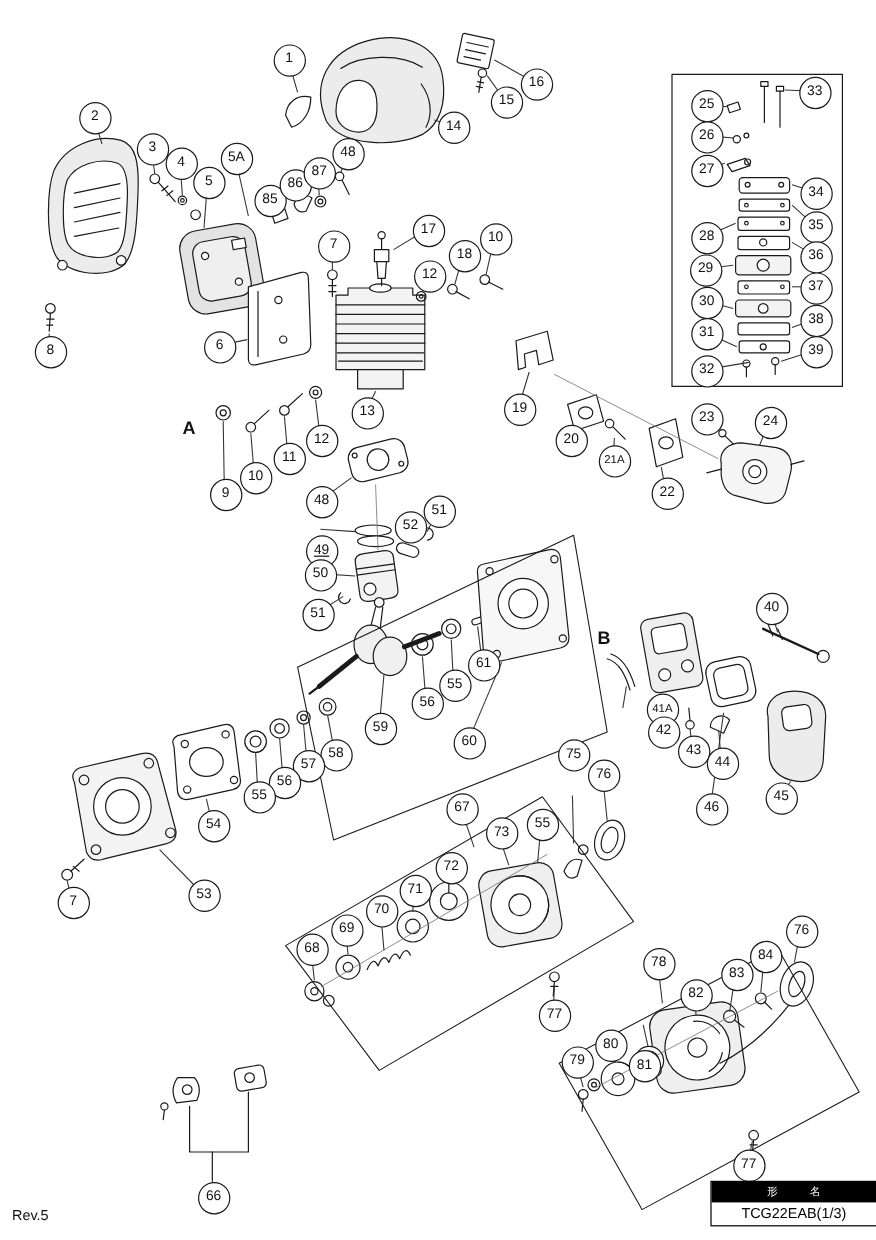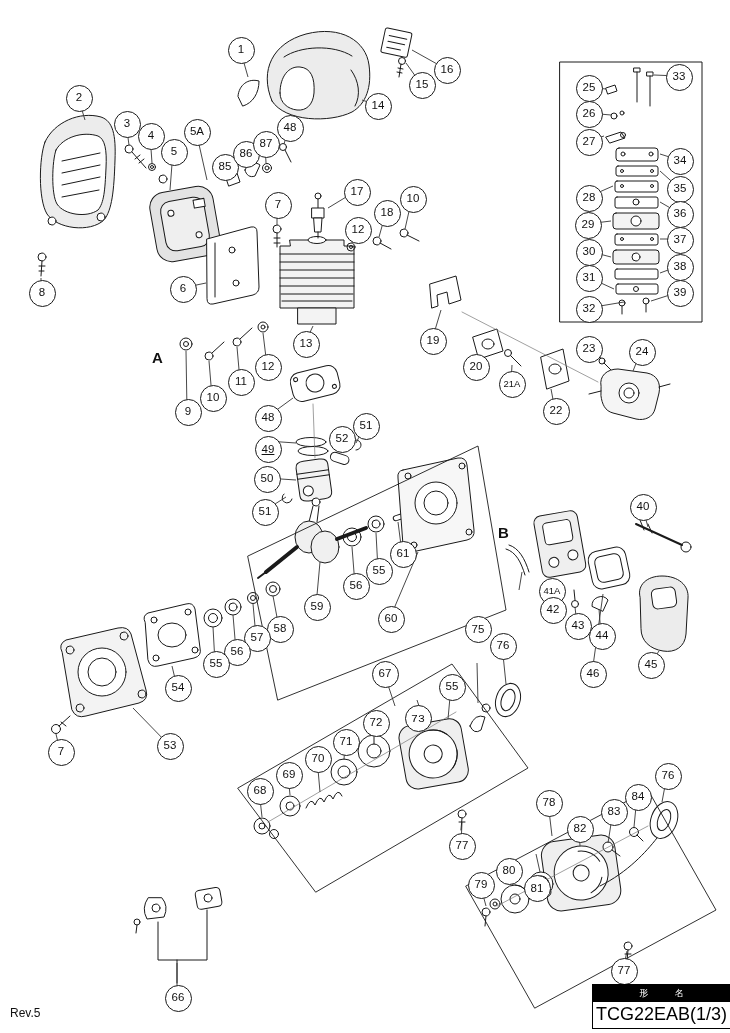--- a/index.html
+++ b/index.html
@@ -10,21 +10,21 @@
   #leader-layer{z-index:2;}
   .callout{position:absolute;width:25px;height:25px;border:1.3px solid #1a1a1a;border-radius:50%;
     background:#fff;display:flex;align-items:center;justify-content:center;
     font-size:11.5px;color:#111;z-index:3;line-height:1;}
   .callout.small{font-size:9.5px;}
   .section-label{position:absolute;font-size:15px;font-weight:bold;color:#111;z-index:3;}
   .rev{position:absolute;left:10px;top:1006px;font-size:12px;color:#111;z-index:3;}
   .title-block{position:absolute;left:592px;top:984px;width:137px;border:1px solid #000;z-index:4;background:#fff;}
   .title-block .jp{background:#000;color:#fff;font-size:9px;text-align:center;
     letter-spacing:12px;text-indent:12px;padding:2px 0;}
-  .title-block .model{font-size:18px;text-align:center;padding:2px 0 3px 0;color:#000;}
+  .title-block .model{font-size:12px;text-align:center;padding:2px 0 3px 0;color:#000;}
 </style>
 </head>
 <body>
 
 <div class="stage">
 
   <svg id="parts-layer" class="layer" width="730" height="1033">
     <g fill="none" stroke="#1a1a1a" stroke-width="1" stroke-linecap="round" stroke-linejoin="round">
 
       <g>
@@ -524,21 +524,21 @@
       <div class="callout" style="left: 462.5px; top: 353.5px;">20</div>
       <div class="callout small" style="left: 498.5px; top: 370.5px;">21A</div>
       <div class="callout" style="left: 542.5px; top: 397.5px;">22</div>
       <div class="callout" style="left: 575.5px; top: 335.5px;">23</div>
       <div class="callout" style="left: 628.5px; top: 338.5px;">24</div>
       <div class="callout" style="left: 174.5px; top: 398.5px;">9</div>
       <div class="callout" style="left: 199.5px; top: 384.5px;">10</div>
       <div class="callout" style="left: 227.5px; top: 368.5px;">11</div>
       <div class="callout" style="left: 254.5px; top: 353.5px;">12</div>
       <div class="callout" style="left: 254.5px; top: 404.5px;">48</div>
-      <div class="callout" style="left: 254.5px; top: 436px; text-decoration: underline;">49</div>
+      <div class="callout" style="left: 254.5px; top: 446px; text-decoration: underline;">49</div>
       <div class="callout" style="left: 328.5px; top: 425.5px;">52</div>
       <div class="callout" style="left: 352.5px; top: 412.5px;">51</div>
       <div class="callout" style="left: 253.5px; top: 465.5px;">50</div>
       <div class="callout" style="left: 251.5px; top: 498.5px;">51</div>
       <div class="callout" style="left: 342.5px; top: 572.5px;">56</div>
       <div class="callout" style="left: 365.5px; top: 557.5px;">55</div>
       <div class="callout" style="left: 389.5px; top: 540.5px;">61</div>
       <div class="callout" style="left: 377.5px; top: 605.5px;">60</div>
       <div class="callout" style="left: 303.5px; top: 593.5px;">59</div>
       <div class="callout" style="left: 266.5px; top: 615.5px;">58</div>
@@ -564,21 +564,21 @@
       <div class="callout" style="left: 575.5px; top: 184.5px;">28</div>
       <div class="callout" style="left: 666.5px; top: 200.5px;">36</div>
       <div class="callout" style="left: 574.5px; top: 211.5px;">29</div>
       <div class="callout" style="left: 666.5px; top: 226.5px;">37</div>
       <div class="callout" style="left: 575.5px; top: 238.5px;">30</div>
       <div class="callout" style="left: 666.5px; top: 253.5px;">38</div>
       <div class="callout" style="left: 575.5px; top: 264.5px;">31</div>
       <div class="callout" style="left: 666.5px; top: 279.5px;">39</div>
       <div class="callout" style="left: 575.5px; top: 295.5px;">32</div>
       <div class="callout" style="left: 371.5px; top: 660.5px;">67</div>
-      <div class="callout" style="left: 404.5px; top: 705px; font-family: Liberation Mono, monospace;">73</div>
+      <div class="callout" style="left: 404.5px; top: 681px;">73</div>
       <div class="callout" style="left: 438.5px; top: 673.5px;">55</div>
       <div class="callout" style="left: 464.5px; top: 616px;">75</div>
       <div class="callout" style="left: 489.5px; top: 632.5px;">76</div>
       <div class="callout" style="left: 362.5px; top: 709.5px;">72</div>
       <div class="callout" style="left: 332.5px; top: 728.5px;">71</div>
       <div class="callout" style="left: 304.5px; top: 745.5px;">70</div>
       <div class="callout" style="left: 275.5px; top: 761.5px;">69</div>
       <div class="callout" style="left: 246.5px; top: 777.5px;">68</div>
       <div class="callout" style="left: 448.5px; top: 832.5px;">77</div>
       <div class="callout" style="left: 535.5px; top: 789.5px;">78</div>

